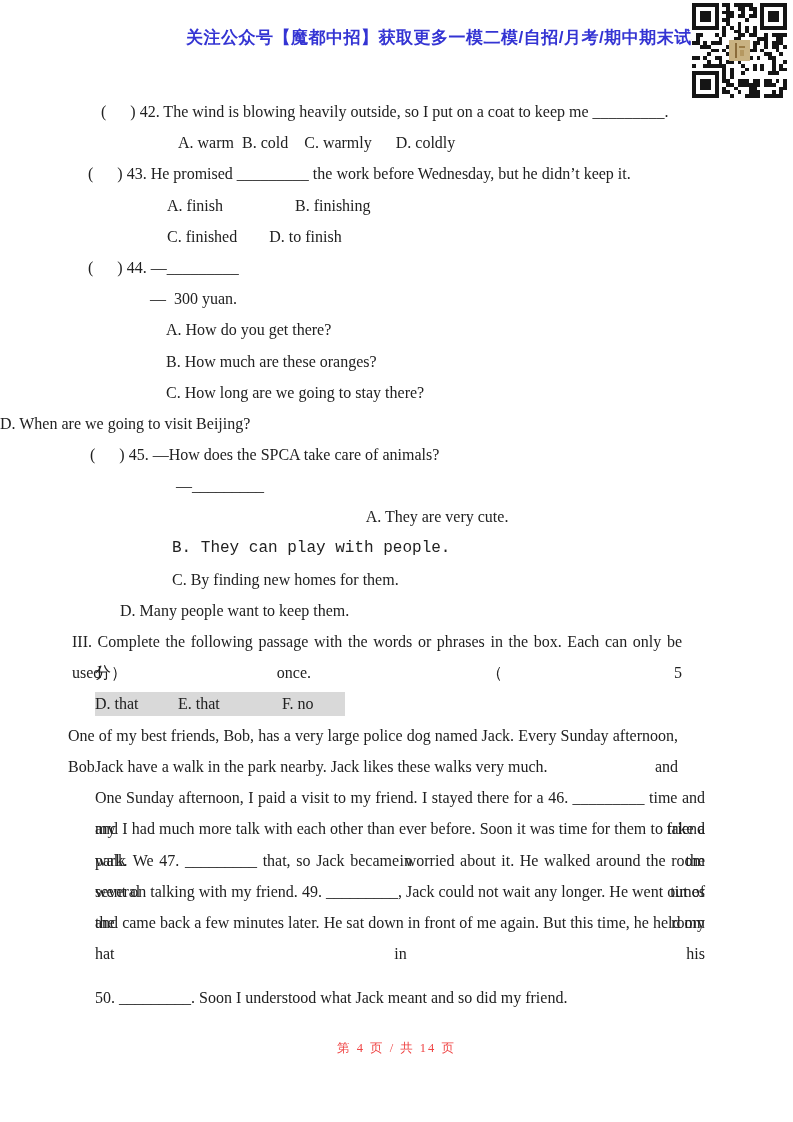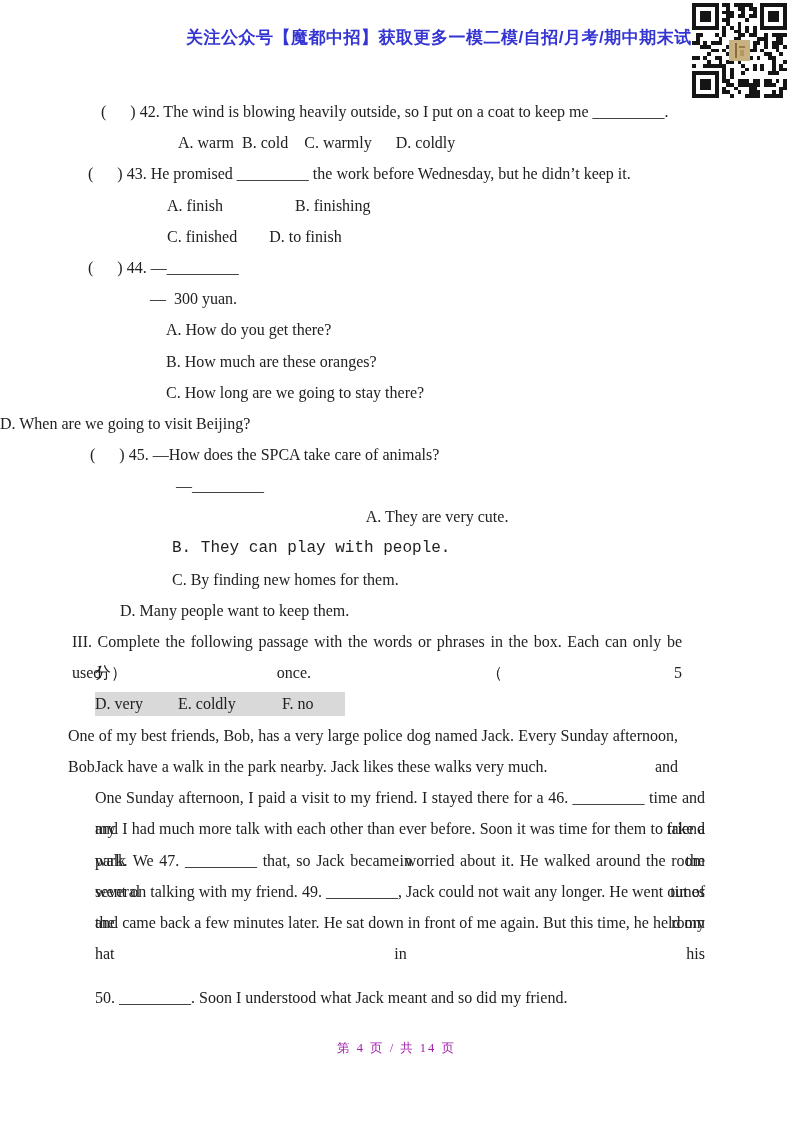--- a/index.html
+++ b/index.html
@@ -29,21 +29,21 @@
   .wb-r0{width:285px;}
   .wb-r0 .c0{left:0px;}
   .wb-r0 .c1{left:110px;}
   .wb-r0 .c2{left:223px;}
   .wb-r1{width:250px;}
   .wb-r1 .c0{left:0px;}
   .wb-r1 .c1{left:83px;}
   .wb-r1 .c2{left:187px;}
   .footer{
     position:absolute;top:1040px;left:0;width:100%;text-align:center;
-    font-size:12.5px;color:#a21caf;letter-spacing:2px;
+    font-size:12.5px;color:#ef4444;letter-spacing:2px;
   }
 </style>
 </head>
 <body>
 
 <div class="page">
   <div class="promo">关注公众号【魔都中招】获取更多一模二模/自招/月考/期中期末试卷</div>
   <div class="qr" id="qr"><svg width="95" height="95" viewBox="0 0 25 25" shape-rendering="crispEdges">
         <rect width="25" height="25" fill="#ffffff"></rect>
         <rect x="0" y="0" width="1" height="1" fill="#151515"></rect>
@@ -347,21 +347,21 @@
       <div class="line" style="margin-left: 166px;">C. How long are we going to stay there?</div>
       <div class="line" style="">D. When are we going to visit Beijing?</div>
       <div class="line" style="margin-left: 90px;">(      ) 45. —How does the SPCA take care of animals?</div>
       <div class="line" style="margin-left: 176px;">—_________</div>
       <div class="line" style="margin-left: 172px; text-align: center;">A. They are very cute.</div>
       <div class="line" style="margin-left: 172px; font-family: Liberation Mono, monospace;">B. They can play with people.</div>
       <div class="line" style="margin-left: 172px;">C. By finding new homes for them.</div>
       <div class="line" style="margin-left: 120px;">D. Many people want to keep them.</div>
       <div class="line just" style="margin-left: 72px; width: 610px;">III. Complete the following passage with the words or phrases in the box. Each can only be used once.  （5</div>
       <div class="line" style="margin-left: 95px;">分）</div>
-      <div class="line" style="margin-left: 95px;"><div class="wb wb-r1"><span class="c0">D. very</span><span class="c1">E. coldly</span><span class="c2">F. no</span></div></div>
+      <div class="line" style="margin-left: 95px;"><div class="wb wb-r1"><span class="c0">D. that</span><span class="c1">E. that</span><span class="c2">F. no</span></div></div>
       <div class="line just" style="margin-left: 68px; width: 610px;">One of my best friends, Bob, has a very large police dog named Jack. Every Sunday afternoon, Bob and</div>
       <div class="line" style="margin-left: 95px;">Jack have a walk in the park nearby. Jack likes these walks very much.</div>
       <div class="line just" style="margin-left: 95px; width: 610px;">One Sunday afternoon, I paid a visit to my friend. I stayed there for a 46. _________ time and my friend</div>
       <div class="line just" style="margin-left: 95px; width: 610px;">and I had much more talk with each other than ever before. Soon it was time for them to take a walk in the</div>
       <div class="line just" style="margin-left: 95px; width: 610px;">park. We 47. _________ that, so Jack became worried about it. He walked around the room several times</div>
       <div class="line just" style="margin-left: 95px; width: 610px;">went on talking with my friend. 49. _________, Jack could not wait any longer. He went out of the room</div>
       <div class="line just" style="margin-left: 95px; width: 610px;">and came back a few minutes later. He sat down in front of me again. But this time, he held my hat in his</div>
       <div class="line" style="margin-left: 95px; margin-top: 44px;">50. _________. Soon I understood what Jack meant and so did my friend.</div>
     </div>
   <div class="footer">第 4 页 / 共 14 页</div>

